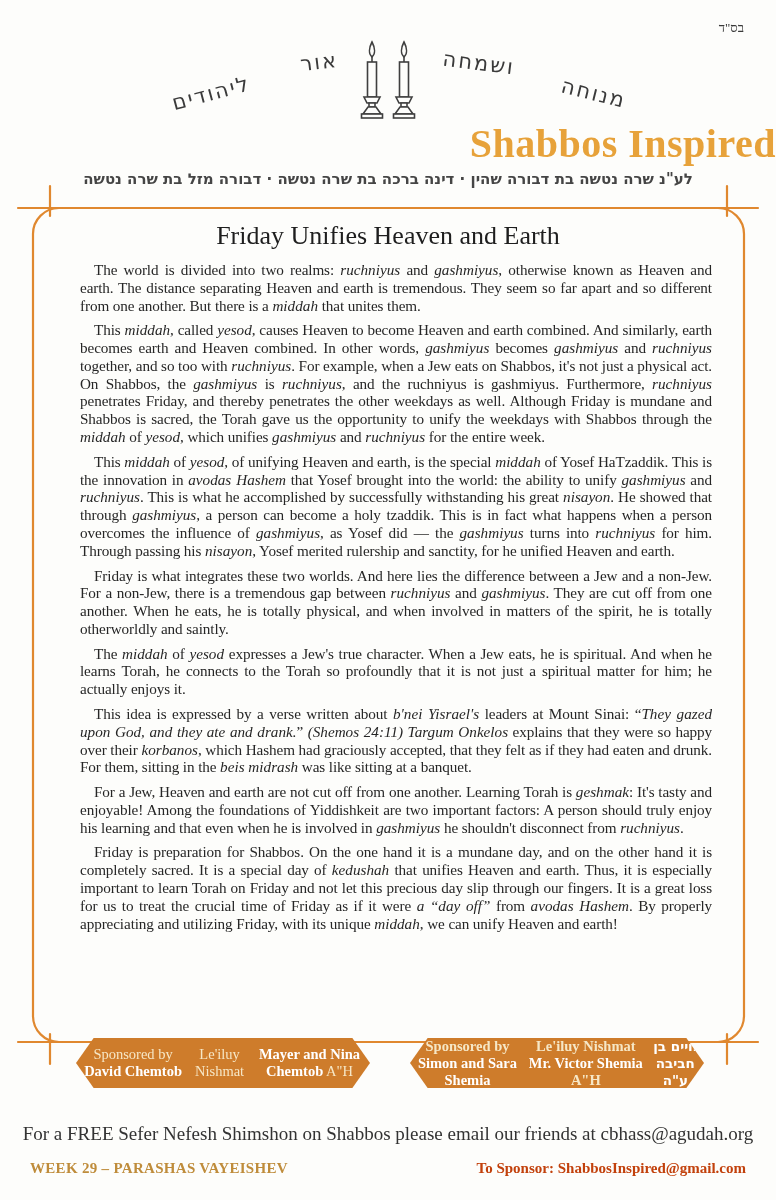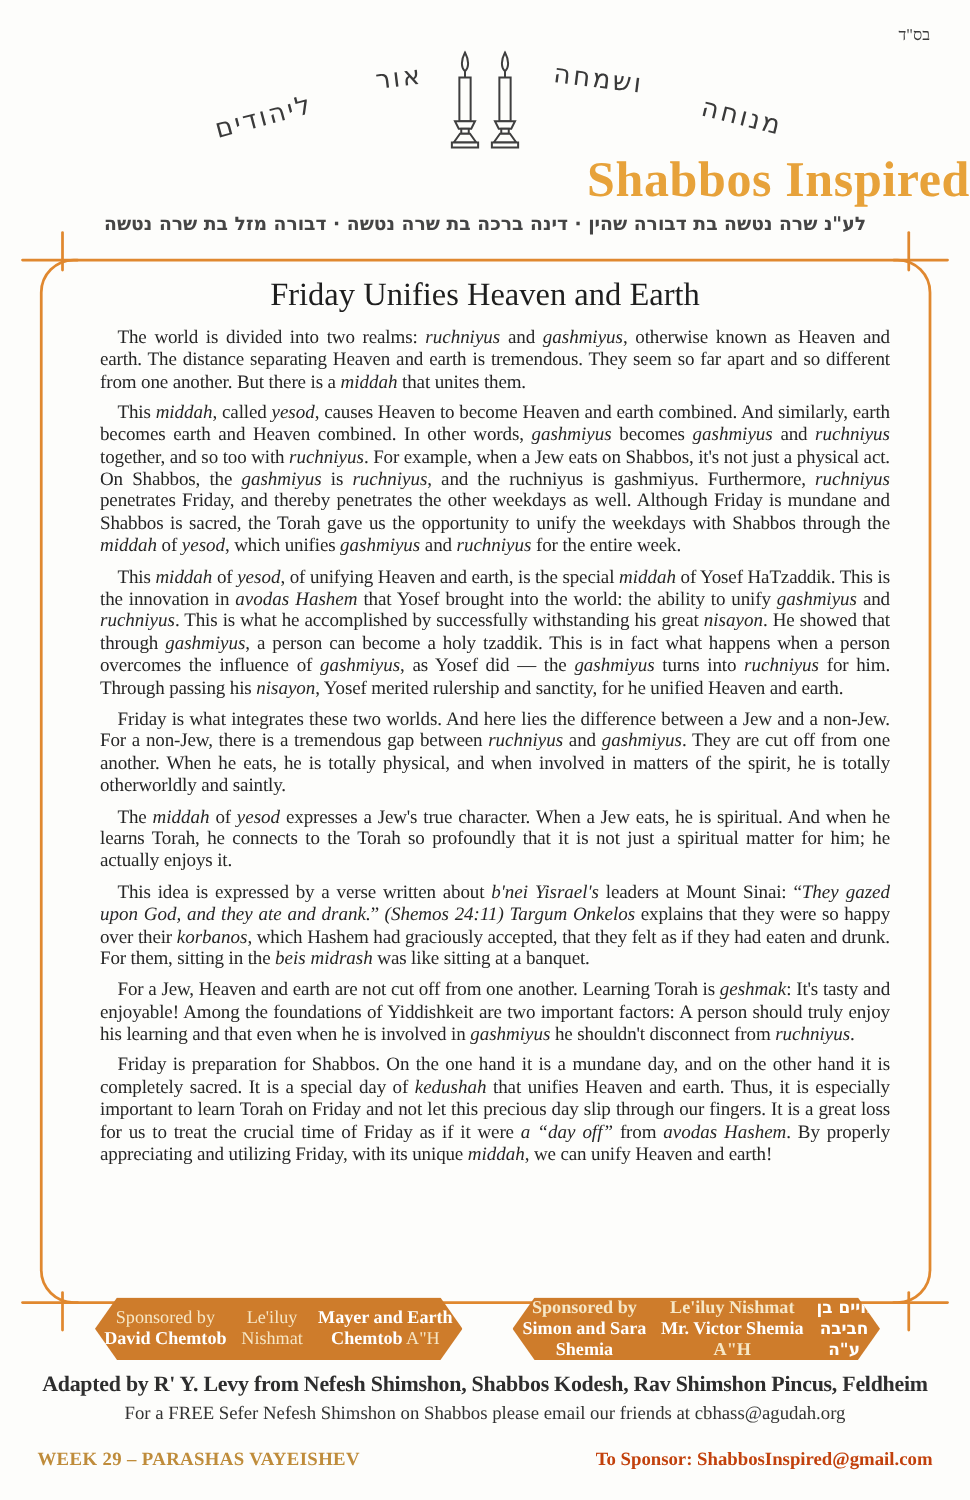--- a/index.html
+++ b/index.html
@@ -43,21 +43,21 @@
   .banner b{color:#ffffff;}
   .banner .he{font-size:13.5px;}
   .banner-left{left:76px;}
   .banner-right{left:410px;font-weight:bold;}
   .adapted{
     position:absolute;top:1097px;left:0;width:776px;text-align:center;
     font-size:17.5px;font-weight:bold;color:#2e2e2e;letter-spacing:-0.2px;
   }
   .free-sefer{
     position:absolute;top:1123px;left:0;width:776px;text-align:center;
-    font-size:15px;color:#333333;
+    font-size:19px;color:#333333;
   }
   .bottom-row{
     position:absolute;top:1160px;left:30px;right:30px;
     display:flex;justify-content:space-between;align-items:baseline;
   }
   .week-label{font-size:15px;font-weight:bold;color:#bf8c3b;letter-spacing:.3px;}
   .to-sponsor{font-size:15px;font-weight:bold;color:#c2410c;}
 </style>
 </head>
 <body>
@@ -125,28 +125,27 @@
         <p class="par"><span>The </span><i>middah</i><span> of </span><i>yesod</i><span> expresses a Jew's true character. When a Jew eats, he is spiritual. And when he learns Torah, he connects to the Torah so profoundly that it is not just a spiritual matter for him; he actually enjoys it.</span></p>
         <p class="par"><span>This idea is expressed by a verse written about </span><i>b'nei Yisrael's</i><span> leaders at Mount Sinai: “</span><i>They gazed upon God, and they ate and drank.</i><span>” </span><i>(Shemos 24:11)</i><span> </span><i>Targum Onkelos</i><span> explains that they were so happy over their </span><i>korbanos</i><span>, which Hashem had graciously accepted, that they felt as if they had eaten and drunk. For them, sitting in the </span><i>beis midrash</i><span> was like sitting at a banquet.</span></p>
         <p class="par"><span>For a Jew, Heaven and earth are not cut off from one another. Learning Torah is </span><i>geshmak</i><span>: It's tasty and enjoyable! Among the foundations of Yiddishkeit are two important factors: A person should truly enjoy his learning and that even when he is involved in </span><i>gashmiyus</i><span> he shouldn't disconnect from </span><i>ruchniyus</i><span>.</span></p>
         <p class="par"><span>Friday is preparation for Shabbos. On the one hand it is a mundane day, and on the other hand it is completely sacred. It is a special day of </span><i>kedushah</i><span> that unifies Heaven and earth. Thus, it is especially important to learn Torah on Friday and not let this precious day slip through our fingers. It is a great loss for us to treat the crucial time of Friday as if it were </span><i>a “day off”</i><span> from </span><i>avodas Hashem</i><span>. By properly appreciating and utilizing Friday, with its unique </span><i>middah</i><span>, we can unify Heaven and earth!</span></p>
       </div>
   </div>
 
   <div class="banner banner-left">
       <div class="banner-line"><span>Sponsored by </span><b>David Chemtob</b></div>
       <div class="banner-line"><span>Le'iluy Nishmat</span></div>
-      <div class="banner-line"><b>Mayer and Earth Chemtob</b><span> A"H</span></div>
+      <div class="banner-line"><b>Mayer and Nina Chemtob</b><span> A"H</span></div>
     </div>
   <div class="banner banner-right">
       <div class="banner-line"><span>Sponsored by </span><b>Simon and Sara Shemia</b></div>
       <div class="banner-line"><span>Le'iluy Nishmat </span><b>Mr. Victor Shemia</b><span> A"H</span></div>
       <div class="banner-line"><b class="he">חיים בן חביבה ע"ה</b></div>
     </div>
 
-  <div class="adapted">Adapted by R' Y. Levy from Nefesh Shimshon, Shabbos Kodesh, Rav Shimshon Pincus, Feldheim</div>
   <div class="free-sefer">For a FREE Sefer Nefesh Shimshon on Shabbos please email our friends at cbhass@agudah.org</div>
   <div class="bottom-row">
     <span class="week-label">WEEK 29 – PARASHAS VAYEISHEV</span>
     <span class="to-sponsor">To Sponsor: ShabbosInspired@gmail.com</span>
   </div>
 
 </div>
 
 </body></html>

